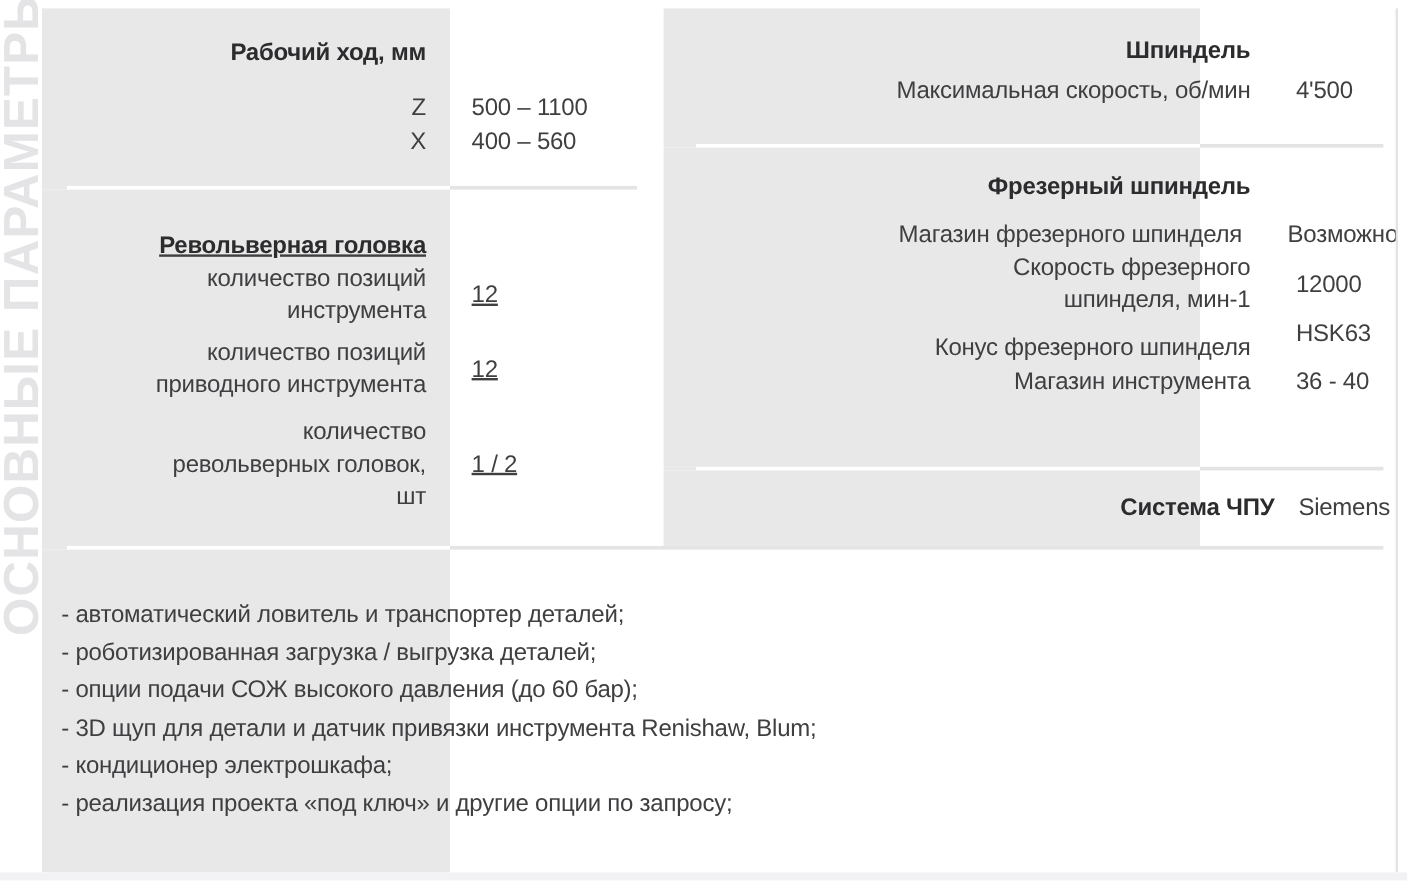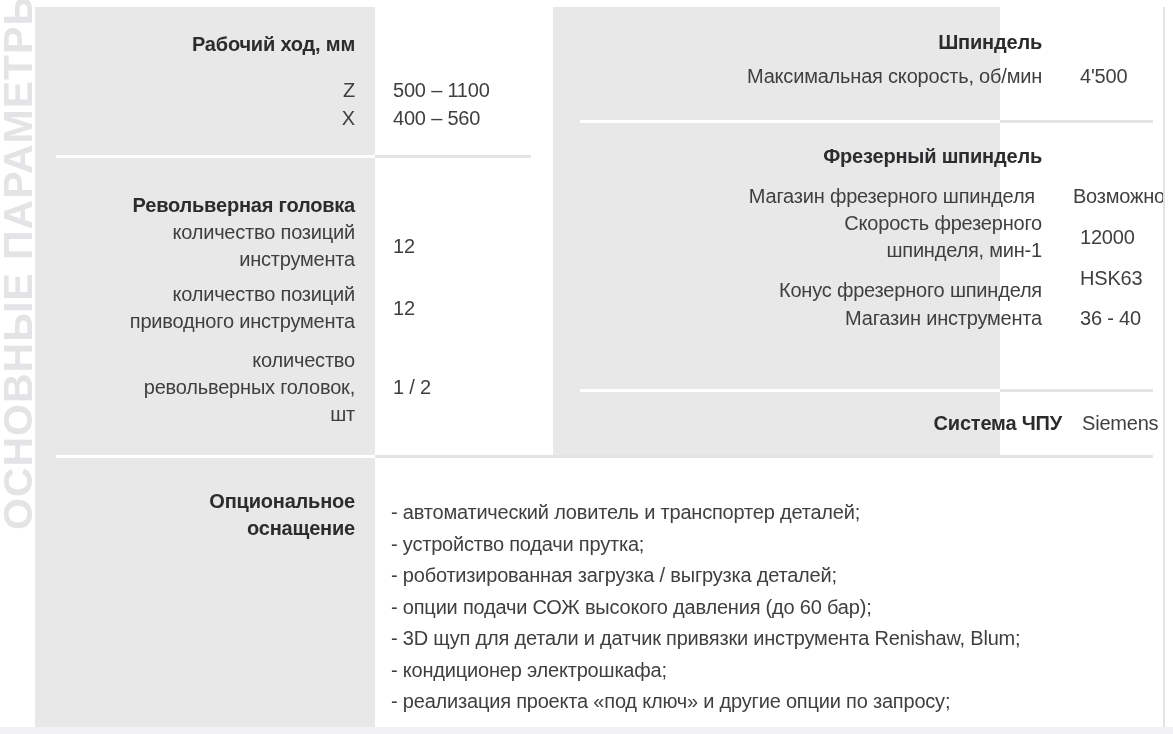--- a/index.html
+++ b/index.html
@@ -29,21 +29,21 @@
   .hdr{text-align:right;padding-right:20px;font-weight:bold;color:#2c2c2e;line-height:27px;}
   .row{display:flex;align-items:center;min-height:28px;}
   .row .lbl{text-align:right;padding-right:20px;line-height:27px;}
   .row .val{padding-left:18px;white-space:nowrap;line-height:27px;}
   .wrap235{display:inline-block;max-width:235px;}
   .wrap200{display:inline-block;max-width:200px;}
   .wrap160{display:inline-block;max-width:160px;}
   .val-raised{position:relative;top:-12px;}
   
   .ls1{height:148px;padding-top:24px;box-sizing:border-box;}
-  .ls2{height:297px;padding-top:34px;box-sizing:border-box;}
+  .ls2{height:297px;padding-top:34px;box-sizing:border-box;text-decoration:underline;}
   .rs1{height:113px;padding-top:22px;box-sizing:border-box;}
   .rs2{height:266px;padding-top:20px;box-sizing:border-box;}
   .rs3{height:63px;box-sizing:border-box;display:flex;align-items:center;padding-left:20px;}
   .mt6{margin-top:6px;}.mt8{margin-top:8px;}.mt12{margin-top:12px;}
   .mt14{}.mt18{margin-top:18px;}
   
   .dvd{display:flex;height:3px;}
   .dvd .dg{background:#e8e8e9;}
   .dvd .dw{background:#ffffff;}
   .dvd .dl{flex:1;background:#e4e4e6;}
@@ -155,24 +155,22 @@
   </div>
 
   <div class="options">
     <div class="dvd">
       <span class="dg w21"></span>
         <span class="dw w319"></span>
         <span class="dl"></span>
         <span class="de w12"></span>
     </div>
     <div class="opt-body">
-      <div class="opt-label"><span class="wrap160">Опциональное оснащение</span></div>
       <div class="opt-list">
         <div>- автоматический ловитель и транспортер деталей;</div>
-        <div>- устройство подачи прутка;</div>
         <div>- роботизированная загрузка / выгрузка деталей;</div>
         <div>- опции подачи СОЖ высокого давления (до 60 бар);</div>
         <div>- 3D щуп для детали и датчик привязки инструмента Renishaw, Blum;</div>
         <div>- кондиционер электрошкафа;</div>
         <div>- реализация проекта «под ключ» и другие опции по запросу;</div>
       </div>
     </div>
   </div>
 
   <div class="right-border"></div>

